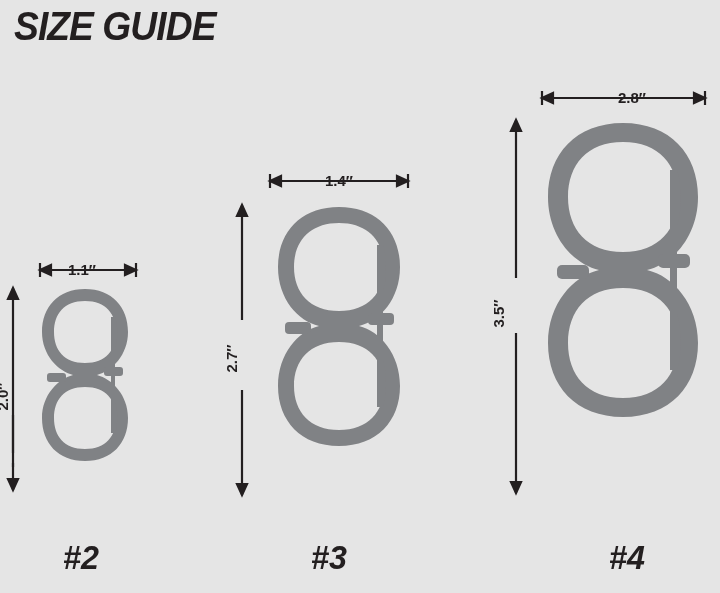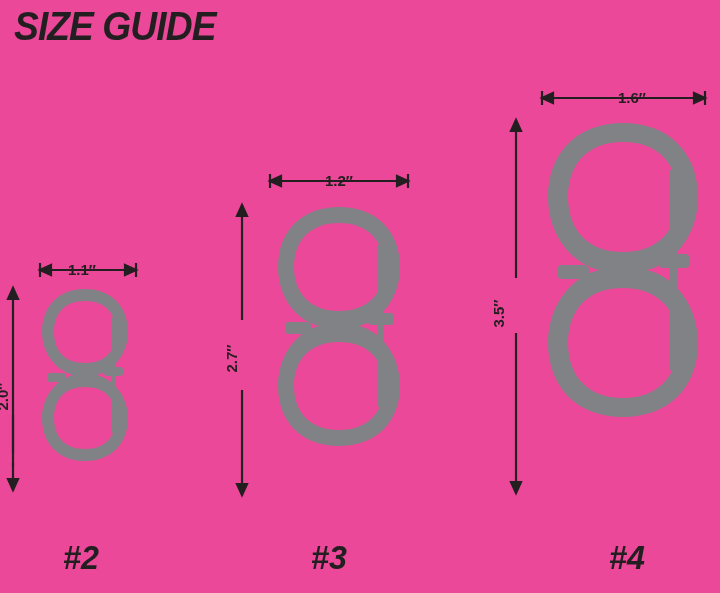--- a/index.html
+++ b/index.html
@@ -10,21 +10,21 @@
   body {
     width: 720px;
     height: 593px;
     position: relative;
     font-family: "Liberation Sans", sans-serif;
     overflow: hidden;
   }
   #page {
     position: absolute;
     inset: 0;
-    background: #ec4899;
+    background: #e5e5e5;
     text-decoration: underline;
   }
   .title {
     position: absolute;
     left: 14px;
     top: 4px;
     font-family: "Liberation Sans", sans-serif;
     font-weight: bold;
     font-style: italic;
     font-size: 40px;
@@ -152,21 +152,21 @@
                M111,177
                C82,177 66,195 66,221
                C66,247 82,265 111,265
                C140,265 156,247 156,221
                C156,195 140,177 111,177 Z"></path>
       <path d="M155,80 C159,91 159,114 155,126 L155,196 C159,208 159,231 155,242 L149,242 L149,80 Z"></path>
       <rect x="140" y="148" width="26" height="12" rx="4"></rect>
       <rect x="57" y="157" width="26" height="12" rx="4"></rect>
     </g>
   </svg>
-  <div class="dim-label" style="left:325px; top:172px;">1.2″</div>
+  <div class="dim-label" style="left:325px; top:172px;">1.4″</div>
   <div class="dim-label vertical" style="left:217px; top:350px; transform: rotate(-90deg);">2.7″</div>
   <div class="size-name" style="left:310px; top:538px;">#3</div>
 
   <svg class="clip-svg" width="250" height="520" style="left:480px; top:78px;" viewBox="0 0 250 520">
     <g stroke="#231f20" stroke-width="2.2" fill="#231f20">
       <line x1="62" y1="20" x2="225" y2="20"></line>
       <polygon points="62,20 73,15 73,25"></polygon>
       <polygon points="225,20 214,15 214,25"></polygon>
       <line x1="62" y1="13" x2="62" y2="27"></line>
       <line x1="225" y1="13" x2="225" y2="27"></line>
@@ -195,17 +195,17 @@
                M143,210
                C107,210 88,233 88,265
                C88,297 107,320 143,320
                C179,320 198,297 198,265
                C198,233 179,210 143,210 Z"></path>
       <path d="M197,92 C202,106 202,134 197,148 L197,236 C202,250 202,278 197,292 L190,292 L190,92 Z"></path>
       <rect x="178" y="176" width="32" height="14" rx="5"></rect>
       <rect x="77" y="187" width="32" height="14" rx="5"></rect>
     </g>
   </svg>
-  <div class="dim-label" style="left:618px; top:89px;">1.6″</div>
+  <div class="dim-label" style="left:618px; top:89px;">2.8″</div>
   <div class="dim-label vertical" style="left:484px; top:305px; transform: rotate(-90deg);">3.5″</div>
   <div class="size-name" style="left:608px; top:538px;">#4</div>
 
 </div>
 
 </body></html>

